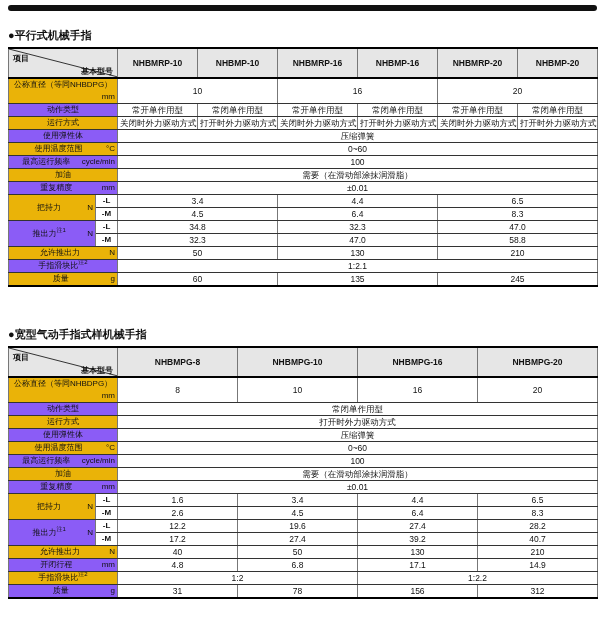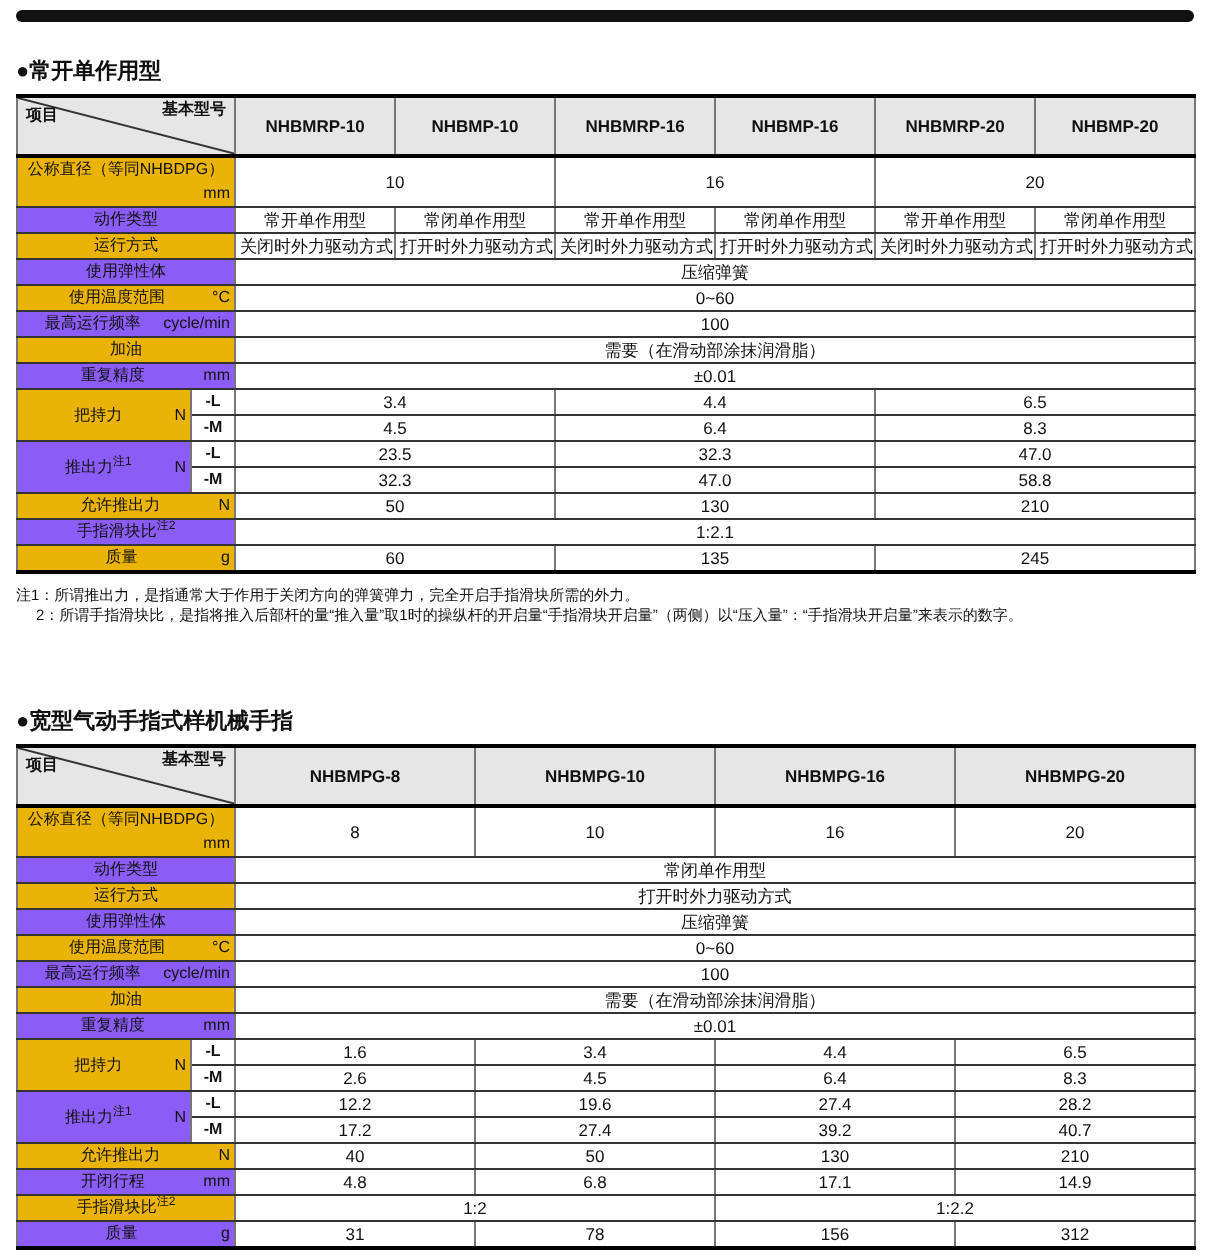--- a/index.html
+++ b/index.html
@@ -27,40 +27,40 @@
   }
   td.edge-l { border-left: none; }
   td.edge-r { border-right: none; }
 
   
   tr.hdr td { height: 28px; line-height: 28px; background: #e6e6e6;
               border-bottom: 2px solid #000; }
   td.model { font-weight: bold; }
   td.corner { position: relative; padding: 0; }
   td.corner svg { position: absolute; left: 0; top: 0; width: 100%; height: 100%; }
-  .c-top { position: absolute; top: 1px; right: 4px; font-size: 8px; line-height: 10px; font-weight: bold; }
+  .c-top { position: absolute; top: 18px; right: 4px; font-size: 8px; line-height: 10px; font-weight: bold; }
   .c-bot { position: absolute; bottom: 13px; left: 4px; font-size: 8px; line-height: 10px; font-weight: bold; font-family: Liberation Mono, monospace; }
 
   td.lbl { text-align: left; font-size: 8px; padding: 0 4px 0 4px; background: #eab308; }
   td.lbl.g { background: #8b5cf6; }
   td.lbl .unit { float: right; text-align: right; }
   td.sub { text-align: left; font-weight: bold; font-size: 8px; padding-left: 3px; }
   sup { font-size: 6px; line-height: 0; vertical-align: super; }
 
   .notes { margin-top: 6px; font-size: 7.5px; line-height: 10px; color: #111; white-space: nowrap; }
   .notes .n2 { padding-left: 10px; }
 </style>
 </head>
 <body>
 
 <div class="page">
 
   <div class="title-rule"></div>
 
-  <div class="section-title">●常开单作用型</div>
+  <div class="section-title">●平行式机械手指</div>
 
   <table class="spec">
     <colgroup>
         <col style="width:87px">
         <col style="width:22px">
         <col span="6" style="width:80px">
       </colgroup>
     <tbody>
         <tr class="hdr">
       <td class="corner edge-l" colspan="2">
@@ -130,21 +130,21 @@
     </tr>
     <tr>
       <td class="sub">-M</td>
       <td colspan="2">4.5</td>
       <td colspan="2">6.4</td>
       <td colspan="2" class="edge-r">8.3</td>
     </tr>
     <tr>
       <td class="lbl g edge-l" rowspan="2"><span>推出力</span><sup>注1</sup><span class="unit">N</span></td>
       <td class="sub">-L</td>
-      <td colspan="2">23.5</td>
+      <td colspan="2">34.8</td>
       <td colspan="2">32.3</td>
       <td colspan="2" class="edge-r">47.0</td>
     </tr>
     <tr>
       <td class="sub">-M</td>
       <td colspan="2">32.3</td>
       <td colspan="2">47.0</td>
       <td colspan="2" class="edge-r">58.8</td>
     </tr>
     <tr>
@@ -159,24 +159,20 @@
     </tr>
     <tr>
       <td class="lbl edge-l" colspan="2"><span>质量</span><span class="unit">g</span></td>
       <td colspan="2">60</td>
       <td colspan="2">135</td>
       <td colspan="2" class="edge-r">245</td>
     </tr>
   </tbody>
     </table>
 
-  <div class="notes">
-    <div class="n1">注1：所谓推出力，是指通常大于作用于关闭方向的弹簧弹力，完全开启手指滑块所需的外力。</div>
-    <div class="n2">2：所谓手指滑块比，是指将推入后部杆的量“推入量”取1时的操纵杆的开启量“手指滑块开启量”（两侧）以“压入量”：“手指滑块开启量”来表示的数字。</div>
-  </div>
 
   <div class="section-title section-gap">●宽型气动手指式样机械手指</div>
 
   <table class="spec">
     <colgroup>
         <col style="width:87px">
         <col style="width:22px">
         <col span="4" style="width:120px">
       </colgroup>
     <tbody>

